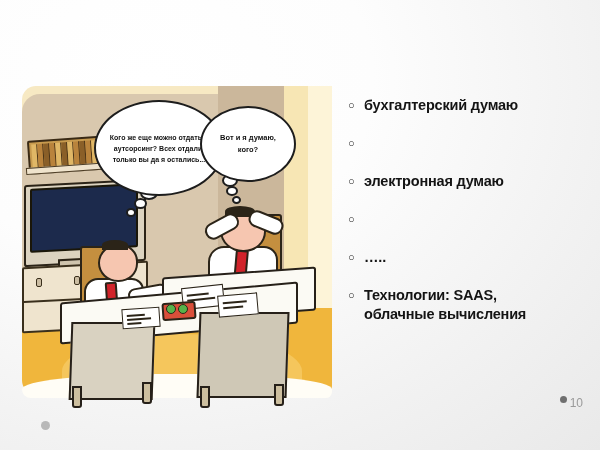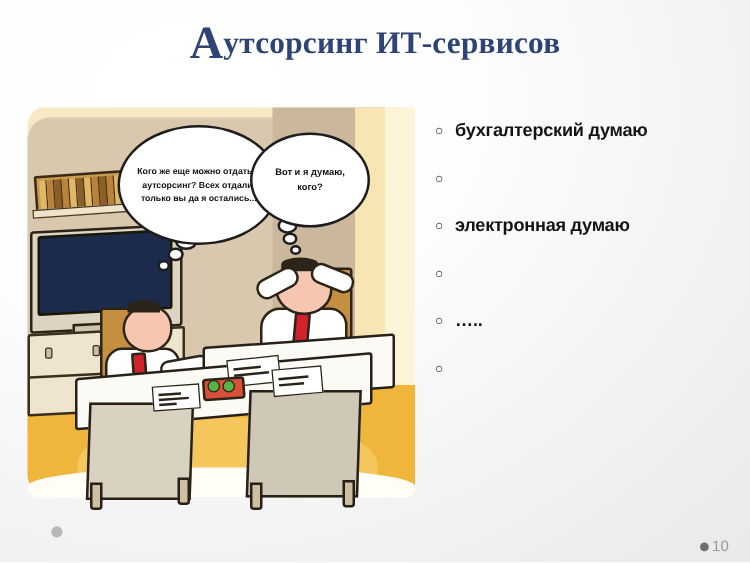--- a/index.html
+++ b/index.html
@@ -227,36 +227,33 @@
     color:#141414;
     letter-spacing:-.2px;
   }
   #bullet-item-5 .tx{letter-spacing:1.5px;}
   
   .dot-left{
     position:absolute;left:41px;top:421px;width:9px;height:9px;
     border-radius:50%;background:#b8b8b8;
   }
   .pagenum{
-    position:absolute;right:17px;top:430px;
-    display:flex;align-items:center;gap:3px;
+    position:absolute;right:17px;top:396px;
+    display:flex;gap:3px;
     color:#9a9a9a;font-size:12px;
   }
   .pagenum .pd{
     width:7px;height:7px;border-radius:50%;background:#6f6f6f;display:block;
   }
 </style>
 </head>
 <body>
 
 <div class="slide">
 
-  <div class="title">
-    <span class="drop">А</span><span>утсорсинг ИТ-сервисов</span>
-  </div>
 
   <div class="cartoon">
     <div class="c-inner">
       <div class="toon-bg"></div>
       <div class="wall-left"></div>
       <div class="wall-right"></div>
       <div class="panel-cream"></div>
       <div class="panel-cream2"></div>
       <div class="floor"></div>
       <div class="floor-hi"></div>
@@ -368,20 +365,22 @@
       <span class="mk">○</span>
     </div>
 
     <div class="bi" id="bullet-item-4">
       <span class="mk">○</span>
       <span class="tx">…..</span>
     </div>
 
     <div class="bi" id="bullet-item-5">
       <span class="mk">○</span>
+      <span class="tx" style="white-space:pre-line;letter-spacing:-.2px">Технологии: SAAS,
+облачные вычисления</span>
     </div>
 
   </div>
 
   <div class="dot-left"></div>
   <div class="pagenum">
     <span class="pd"></span>
     <span>10</span>
   </div>
 

